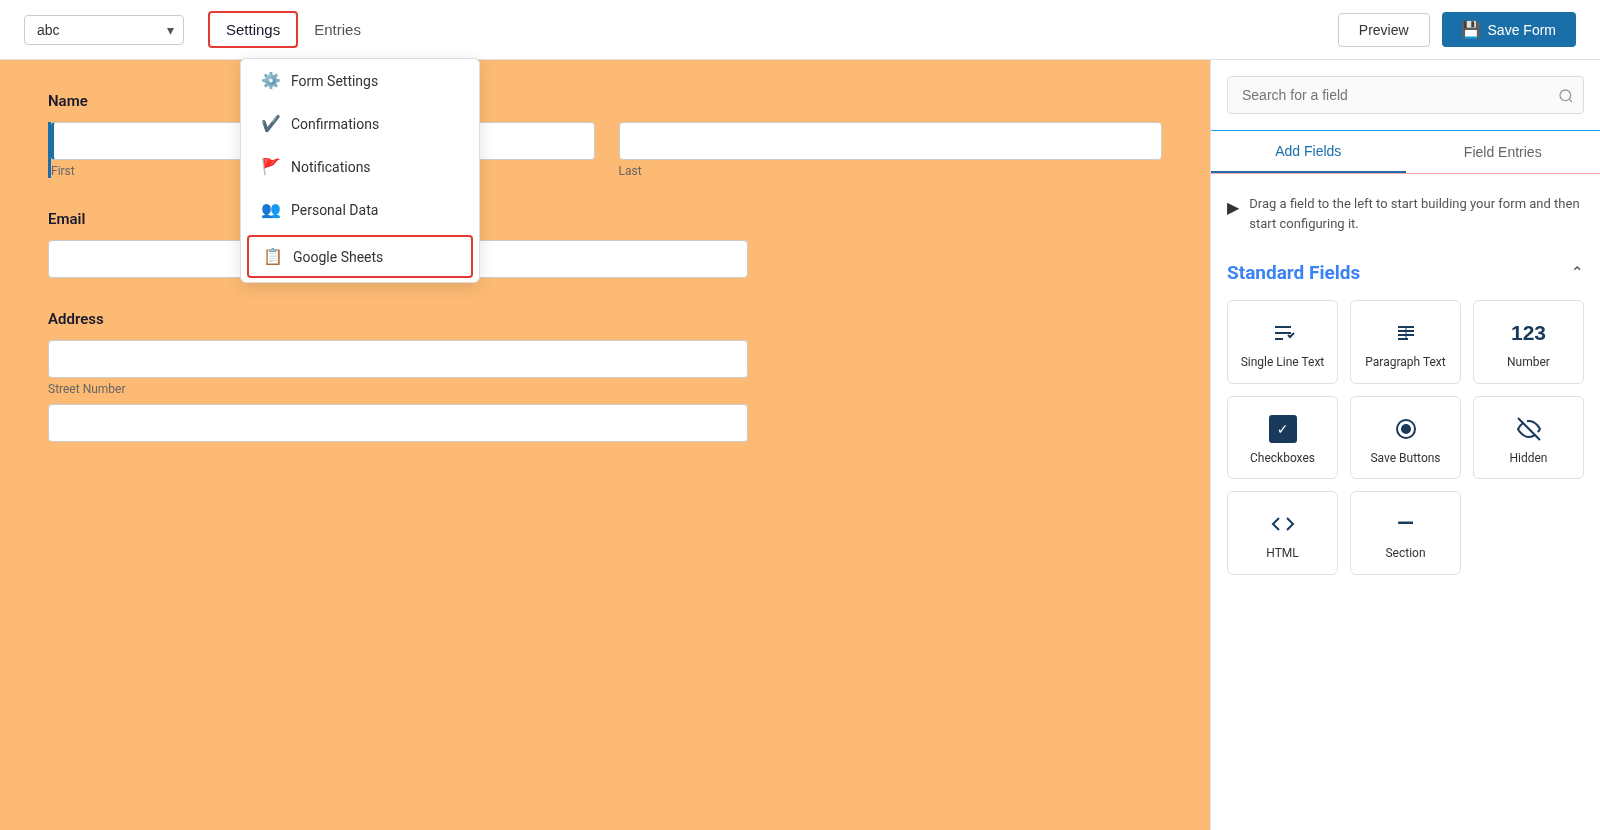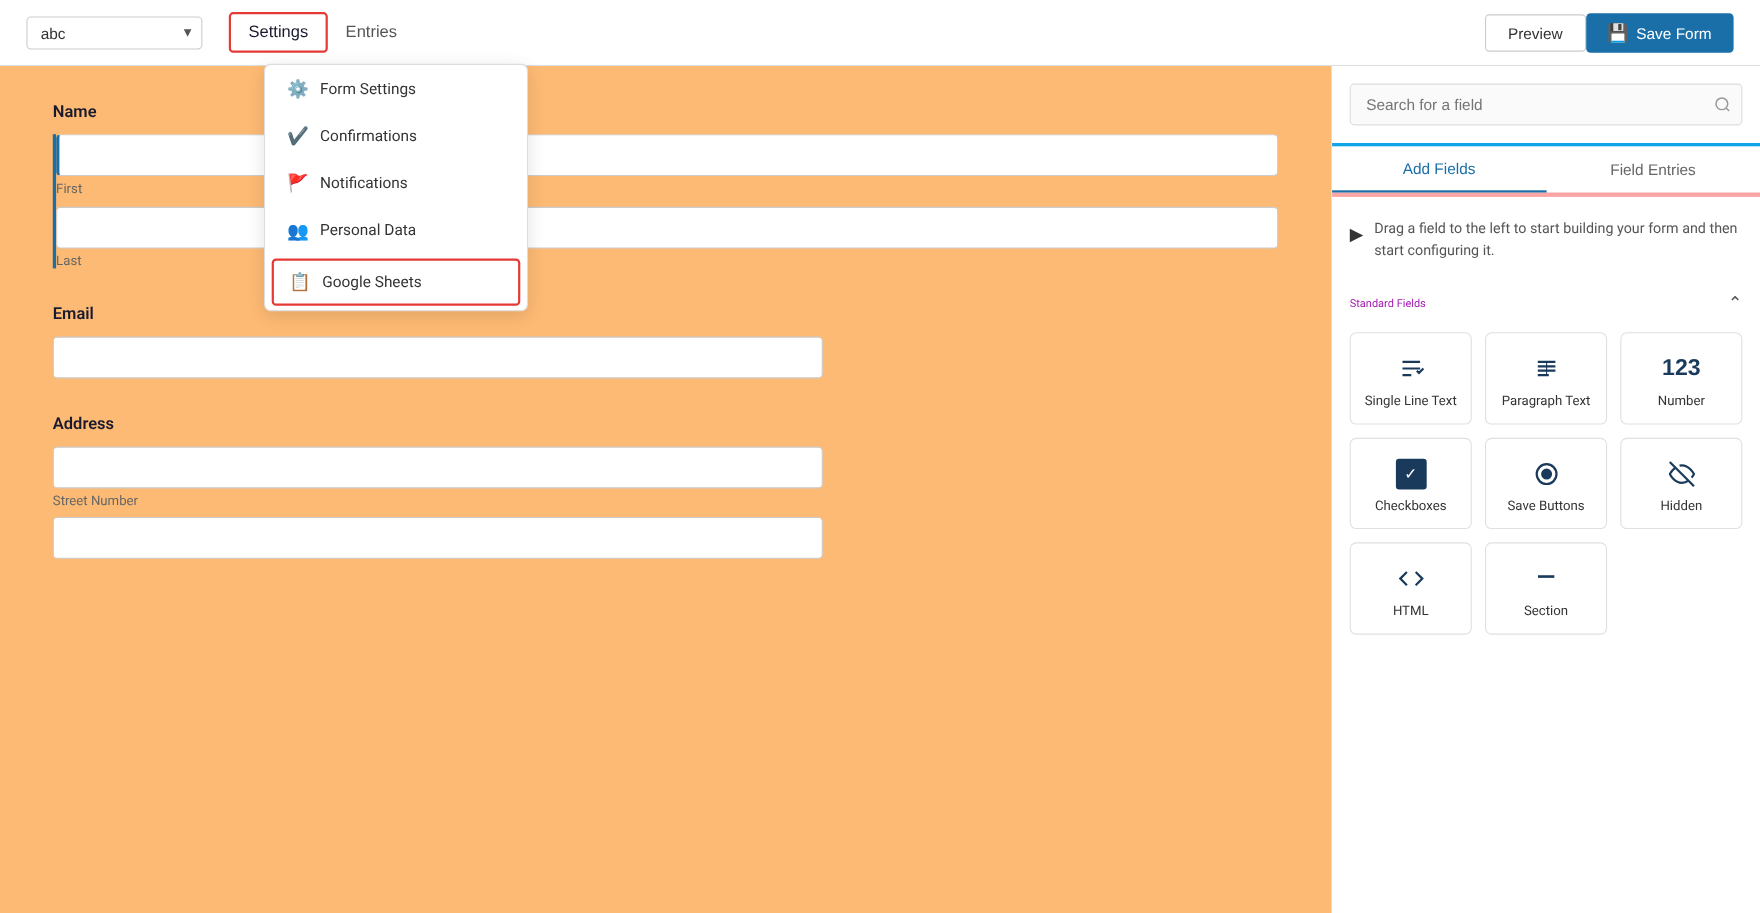--- a/index.html
+++ b/index.html
@@ -55,21 +55,22 @@
       position: relative;
     }
     .nav-tab.active-outline {
       border: 2px solid #e53935;
       border-radius: 4px;
       color: #1a1a2e;
     }
     .header-right {
       margin-left: auto;
       display: flex;
-      align-items: center;
+      gap: 12px;
+      align-items: flex-end;
     }
     .btn-preview {
       border: 1px solid #ccc;
       background: #fff;
       border-radius: 4px;
       padding: 8px 20px;
       font-size: 14px;
       cursor: pointer;
       color: #333;
       font-weight: 500;
@@ -153,36 +154,35 @@
       font-size: 12px;
       color: #666;
       margin-top: 4px;
     }
     .name-field-container {
       border-left: 3px solid #1a6fa8;
       padding-left: 0;
     }
     .name-row {
       display: flex;
-      gap: 10px;
-      flex-direction: column;
+      gap: 24px;
     }
     .name-row .field-input-wrapper { flex: 1; }
 
     
     .right-sidebar {
       width: 390px;
       background: #fff;
       border-left: 1px solid #e0e0e0;
       display: flex;
       flex-direction: column;
     }
     .search-box {
       padding: 16px;
-      border-bottom: 3px solid #0ea5e9;
+      border-bottom: 1px solid #0ea5e9;
     }
     .search-input-wrapper {
       position: relative;
       display: flex;
       align-items: center;
     }
     .search-input {
       width: 100%;
       border: 1px solid #ddd;
       border-radius: 4px;
@@ -195,21 +195,21 @@
       position: absolute;
       right: 10px;
       background: none;
       border: none;
       cursor: pointer;
       color: #999;
       font-size: 16px;
     }
     .sidebar-tabs {
       display: flex;
-      border-bottom: 4px solid #fca5a5;
+      border-bottom: 1px solid #fca5a5;
     }
     .sidebar-tab {
       flex: 1;
       padding: 12px;
       text-align: center;
       cursor: pointer;
       font-size: 14px;
       color: #666;
       border: none;
       background: none;
@@ -231,23 +231,23 @@
       padding: 4px 0;
     }
     .cursor-icon { color: #333; font-size: 16px; margin-top: 2px; }
     .section-header {
       display: flex;
       justify-content: space-between;
       align-items: center;
       margin-bottom: 16px;
     }
     .section-title {
-      font-size: 10px;
-      font-weight: 400;
-      color: #a21caf;
+      font-size: 19px;
+      font-weight: 700;
+      color: #3b82f6;
     }
     .collapse-btn {
       background: none;
       border: none;
       cursor: pointer;
       color: #555;
       font-size: 16px;
     }
     .fields-grid {
       display: grid;

